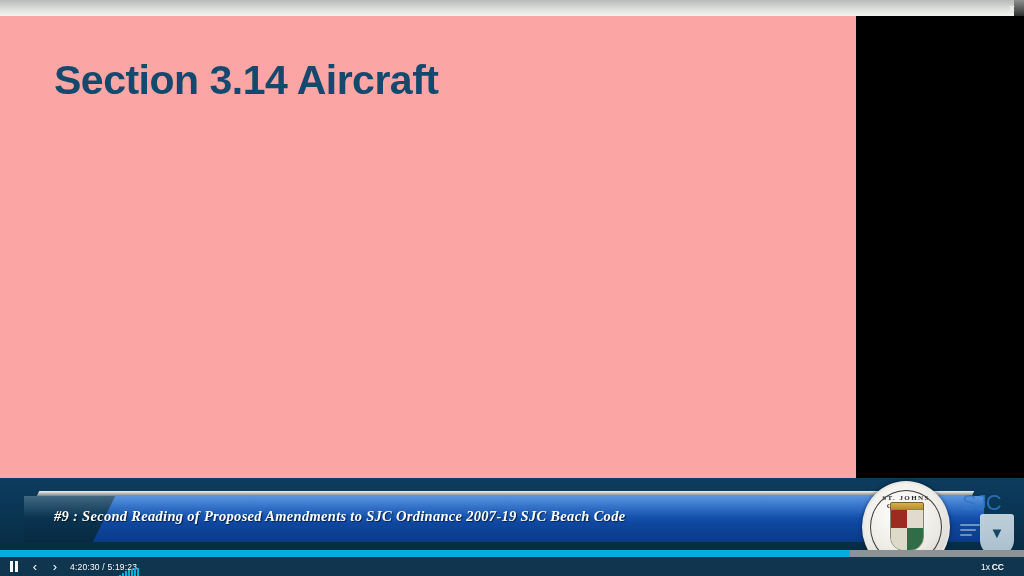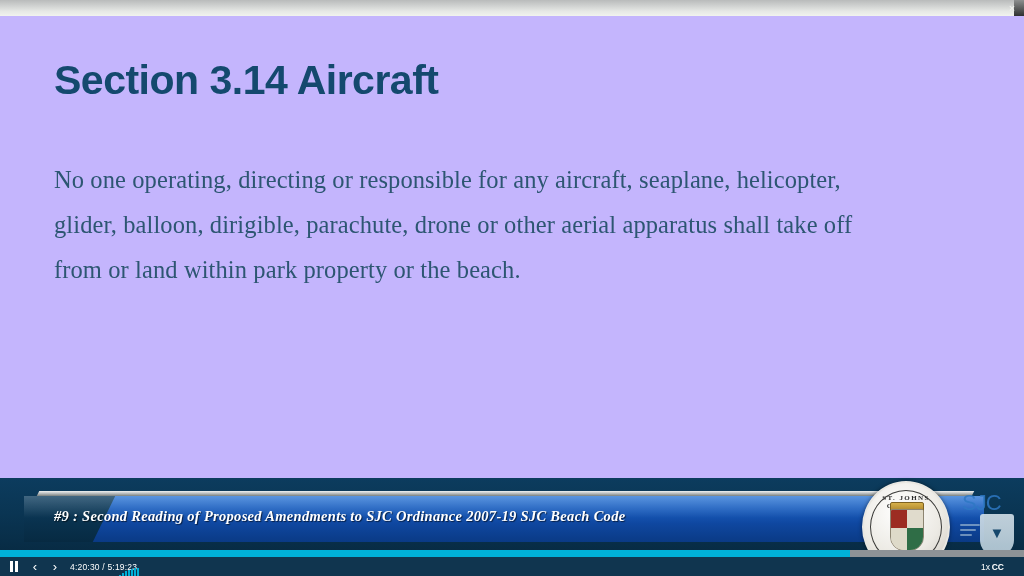--- a/index.html
+++ b/index.html
@@ -49,23 +49,23 @@
     line-height: 10px;
     text-align: center;
     font-family: "Liberation Sans", sans-serif;
   }
 
   
   .slide {
     position: absolute;
     left: 0;
     top: 10px;
-    width: 1024px;
+    width: 856px;
     height: 468px;
-    background: #c4b5fd;
+    background: #fca5a5;
     overflow: hidden;
   }
   .slide-inner {
     position: absolute;
     left: 54px;
     top: 48px;
     right: 48px;
   }
   .slide-title {
     font-family: "Liberation Sans", sans-serif;
@@ -370,21 +370,20 @@
 <div id="app">
 
   <div class="top-strip">
     <div class="top-strip-right-edge"></div>
   </div>
   <div class="close-x">×</div>
 
   <div class="slide">
     <div class="slide-inner">
       <h1 class="slide-title">Section 3.14 Aircraft</h1>
-      <p class="slide-body">No one operating, directing or responsible for any aircraft, seaplane, helicopter, glider, balloon, dirigible, parachute, drone or other aerial apparatus shall take off from or land within park property or the beach.</p>
     </div>
   </div>
 
   <div class="banner">
     <div class="banner-bevel"></div>
     <div class="banner-blueband">
       <div class="banner-sheen"></div>
     </div>
   </div>
 

